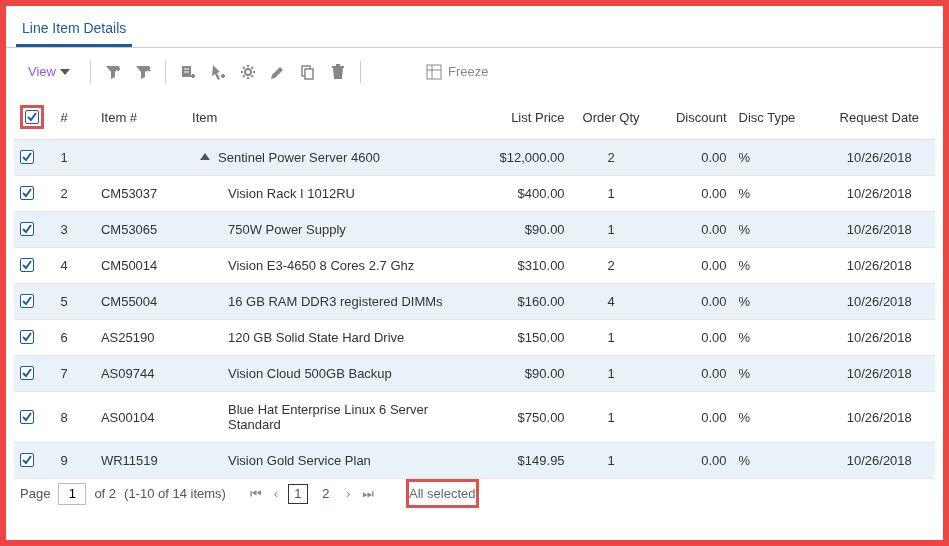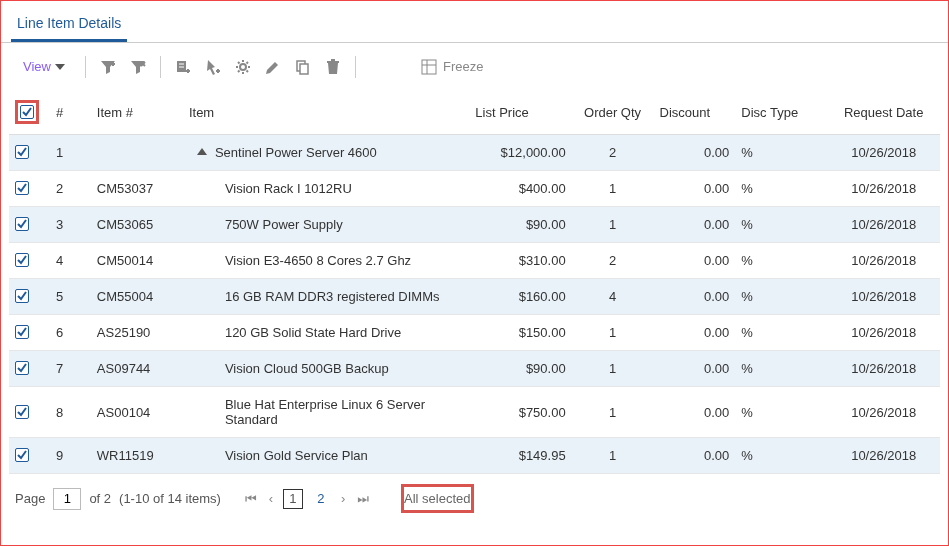--- a/index.html
+++ b/index.html
@@ -1,30 +1,30 @@
 <!DOCTYPE html>
 <html><head>
 <meta charset="utf-8">
 <style>
 * { box-sizing: border-box; margin: 0; padding: 0; }
 body { font-family: Arial, Helvetica, sans-serif; font-size: 13px; color: #333; background: #fff; }
-.outer { width: 949px; height: 546px; border: 1px solid #ef4444; position: relative; }
+.outer { width: 949px; height: 546px; border: 6px solid #ef4444; position: relative; }
 .tab-bar { padding: 8px 10px 0 10px; border-bottom: 1px solid #ccc; }
 .tab { display: inline-block; padding: 6px 6px 8px 6px; color: #1f5a9a; font-size: 14px; border-bottom: 3px solid #1f5a9a; }
 .toolbar { display: flex; align-items: center; padding: 12px 14px; gap: 10px; }
 .view-btn { display: flex; align-items: center; gap: 4px; padding: 4px 8px; cursor: pointer; color: #8b5cf6; }
 .tri-down { width: 0; height: 0; border-left: 5px solid transparent; border-right: 5px solid transparent; border-top: 6px solid #555; }
 .sep { width: 1px; height: 22px; background: #ccc; margin: 0 2px; }
 .tool-icon { width: 20px; height: 20px; display: flex; align-items: center; justify-content: center; cursor: pointer; color: #888; }
 .tool-icon svg { width: 16px; height: 16px; }
 .freeze { display: flex; align-items: center; gap: 6px; color: #888; margin-left: 6px; padding-left: 47px; }
 .table-wrap { padding: 0 8px; }
 table { width: 100%; border-collapse: collapse; table-layout: fixed; }
 th { text-align: left; font-weight: normal; color: #333; padding: 10px 6px; border-bottom: 1px solid #ddd; font-size: 13px; }
-th.r { text-align: left; }
+th.r { text-align: right; }
 th.c { text-align: center; }
 td { padding: 10px 6px; border-bottom: 1px solid #e6e6e6; font-size: 13px; }
 td.r { text-align: right; }
 td.c { text-align: center; }
 tr.row-alt { background: #eaf2f9; }
 .chk { width: 14px; height: 14px; border: 1px solid #1f5a9a; border-radius: 2px; display: inline-flex; align-items: center; justify-content: center; cursor: pointer; background: #fff; }
 .chk svg { width: 10px; height: 10px; }
 .highlight-red { border: 3px solid #d9534f; padding: 2px; display: inline-flex; }
 .expand-tri { width: 0; height: 0; border-left: 5px solid transparent; border-right: 5px solid transparent; border-bottom: 7px solid #555; display: inline-block; transform: translateY(-1px); }
 .pager { position: absolute; bottom: 32px; left: 14px; display: flex; align-items: center; gap: 8px; font-size: 13px; color: #555; }

